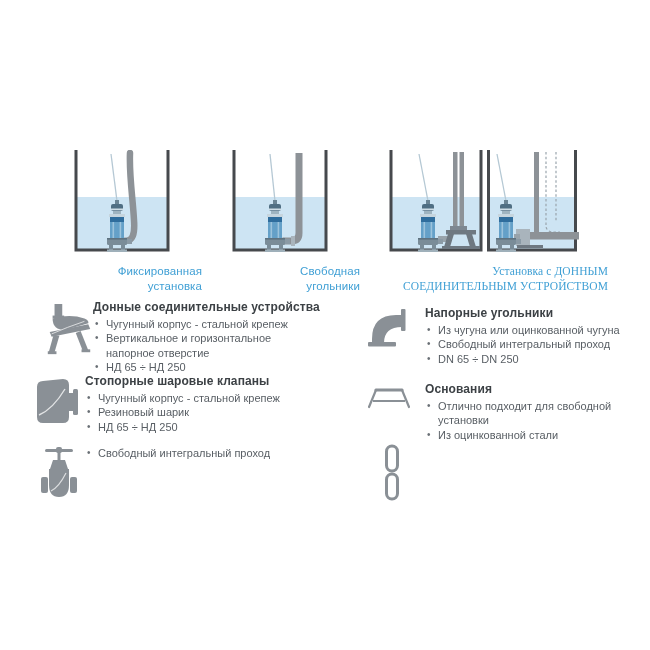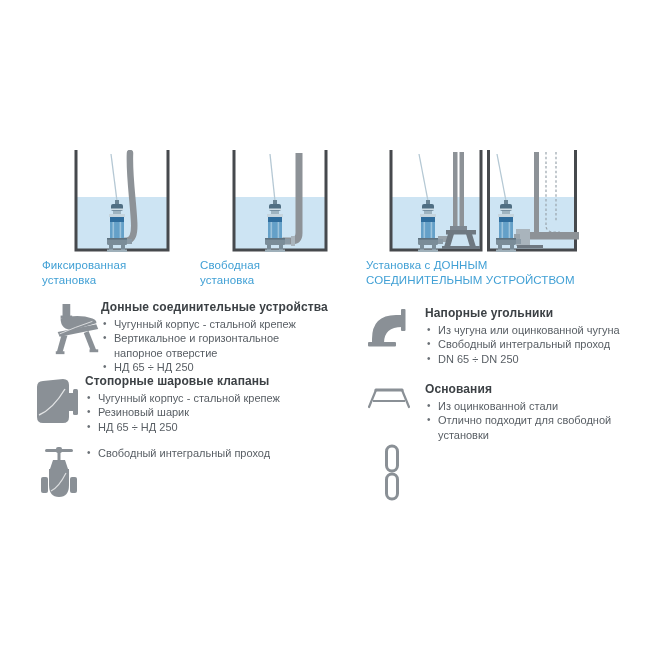--- a/index.html
+++ b/index.html
@@ -9,27 +9,27 @@
     position:relative; width:650px; height:650px; background:#ffffff;
     overflow:hidden; margin:0 auto;
   }
   .illus { position:absolute; top:150px; }
   .illus svg { display:block; }
   #illus-1 { left:73px; }
   #illus-2 { left:231px; }
   #illus-34 { left:388px; }
 
   .caption {
-    position:absolute; top:258px; text-align:left;
+    position:absolute; top:264px; text-align:right;
     font-size:11.5px; line-height:14.5px; color:#41a0d5;
     white-space:pre-line; letter-spacing:.1px;
   }
   #cap-1 { left:42px;  width:160px; }
   #cap-2 { left:200px; width:160px; }
-  #cap-3 { left:366px; width:242px; }
+  #cap-3 { left:366px; width:242px;font-family:Liberation Serif, serif; }
 
   .section { position:absolute; display:flex; align-items:flex-start; }
   .icon-col { flex:0 0 50px; display:flex; justify-content:flex-start; }
   .icon-col svg { display:block; }
   .txt { flex:1; }
   .sec-title {
     font-size:12px; font-weight:bold; color:#3c4145;
     line-height:14.5px; margin-bottom:2px; letter-spacing:.1px;
   }
   ul.bullets { list-style:none; }
@@ -126,25 +126,25 @@
       <rect x="128" y="79" width="14" height="17" fill="#a9b4bc"></rect>
       <rect x="126" y="84" width="6" height="8" fill="#98a3ab"></rect>
       <rect x="129" y="95" width="26" height="3" fill="#6e7881"></rect>
       <use href="#pump-sym" transform="translate(103,50)"></use>
     </svg>
   </div>
 
   <div class="caption" id="cap-1">Фиксированная
 установка</div>
   <div class="caption" id="cap-2">Свободная
-установка</div>
+угольники</div>
   <div class="caption" id="cap-3">Установка с ДОННЫМ
 СОЕДИНИТЕЛЬНЫМ УСТРОЙСТВОМ</div>
 
-  <div class="section" style="top:300px;left:51px;width:290px">
+  <div class="section" style="top:300px;left:43px;width:290px">
     <div class="icon-col">
       <svg class="ic-coupling" width="48" height="54" viewBox="0 0 48 56">
         <g fill="#8a9096">
           <rect x="9" y="0" width="8" height="14"></rect>
           <rect x="7" y="12" width="12" height="3"></rect>
           <path d="M7,15 Q7,27 20,27 L44,20 Q45,17 40,15 Q25,10 7,15 Z"></path>
           <path d="M4,29 L44,21 L46,26 L6,34 Z"></path>
           <path d="M8,32 L3,50 L9,50 L14,33 Z"></path>
           <path d="M36,28 L44,48 L38,48 L31,30 Z"></path>
           <rect x="2" y="49" width="9" height="3"></rect>
@@ -231,23 +231,23 @@
     <div class="icon-col" style="flex-basis:62px">
       <svg class="ic-base" width="46" height="24" viewBox="0 0 46 24">
         <path d="M10,4 H36" fill="none" stroke="#8a9096" stroke-width="3.2" stroke-linecap="round"></path>
         <path d="M10,4 L3,21 M36,4 L43,21" fill="none" stroke="#8a9096" stroke-width="2.2" stroke-linecap="round"></path>
         <path d="M7,15 H39" fill="none" stroke="#8a9096" stroke-width="2"></path>
       </svg>
     </div>
     <div class="txt">
       <div class="sec-title">Основания</div>
       <ul class="bullets">
-        <li><span>Из оцинкованной стали</span></li>
         <li><span>Отлично подходит для свободной
 установки</span></li>
+        <li><span>Из оцинкованной стали</span></li>
       </ul>
     </div>
   </div>
 
   <div class="section" style="top:444px;left:363px;width:280px">
     <div class="icon-col" style="flex-basis:62px">
       <svg class="ic-chain" width="18" height="58" viewBox="0 0 18 58">
         <rect x="3.5" y="2" width="11" height="25" rx="5.5" fill="none" stroke="#8a9096" stroke-width="3"></rect>
         <rect x="3.5" y="30" width="11" height="25" rx="5.5" fill="none" stroke="#8a9096" stroke-width="3"></rect>
       </svg>

